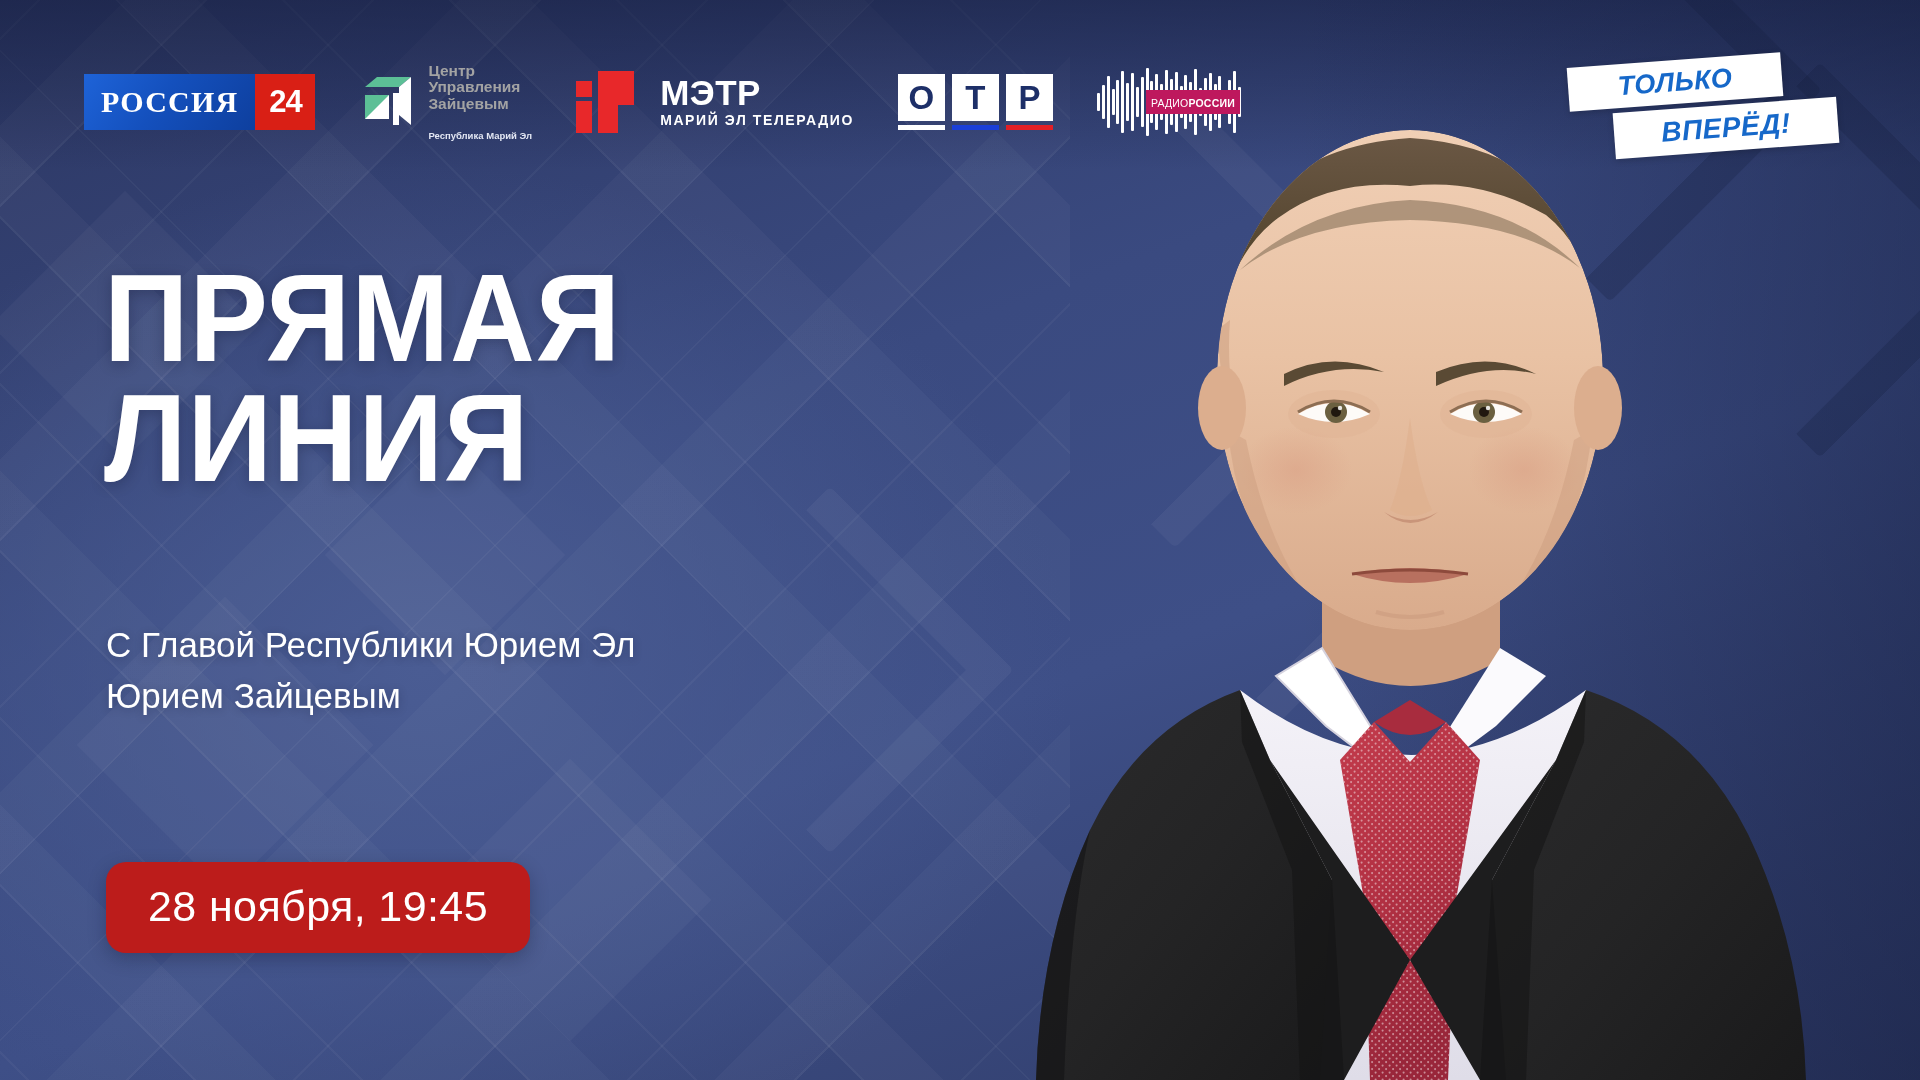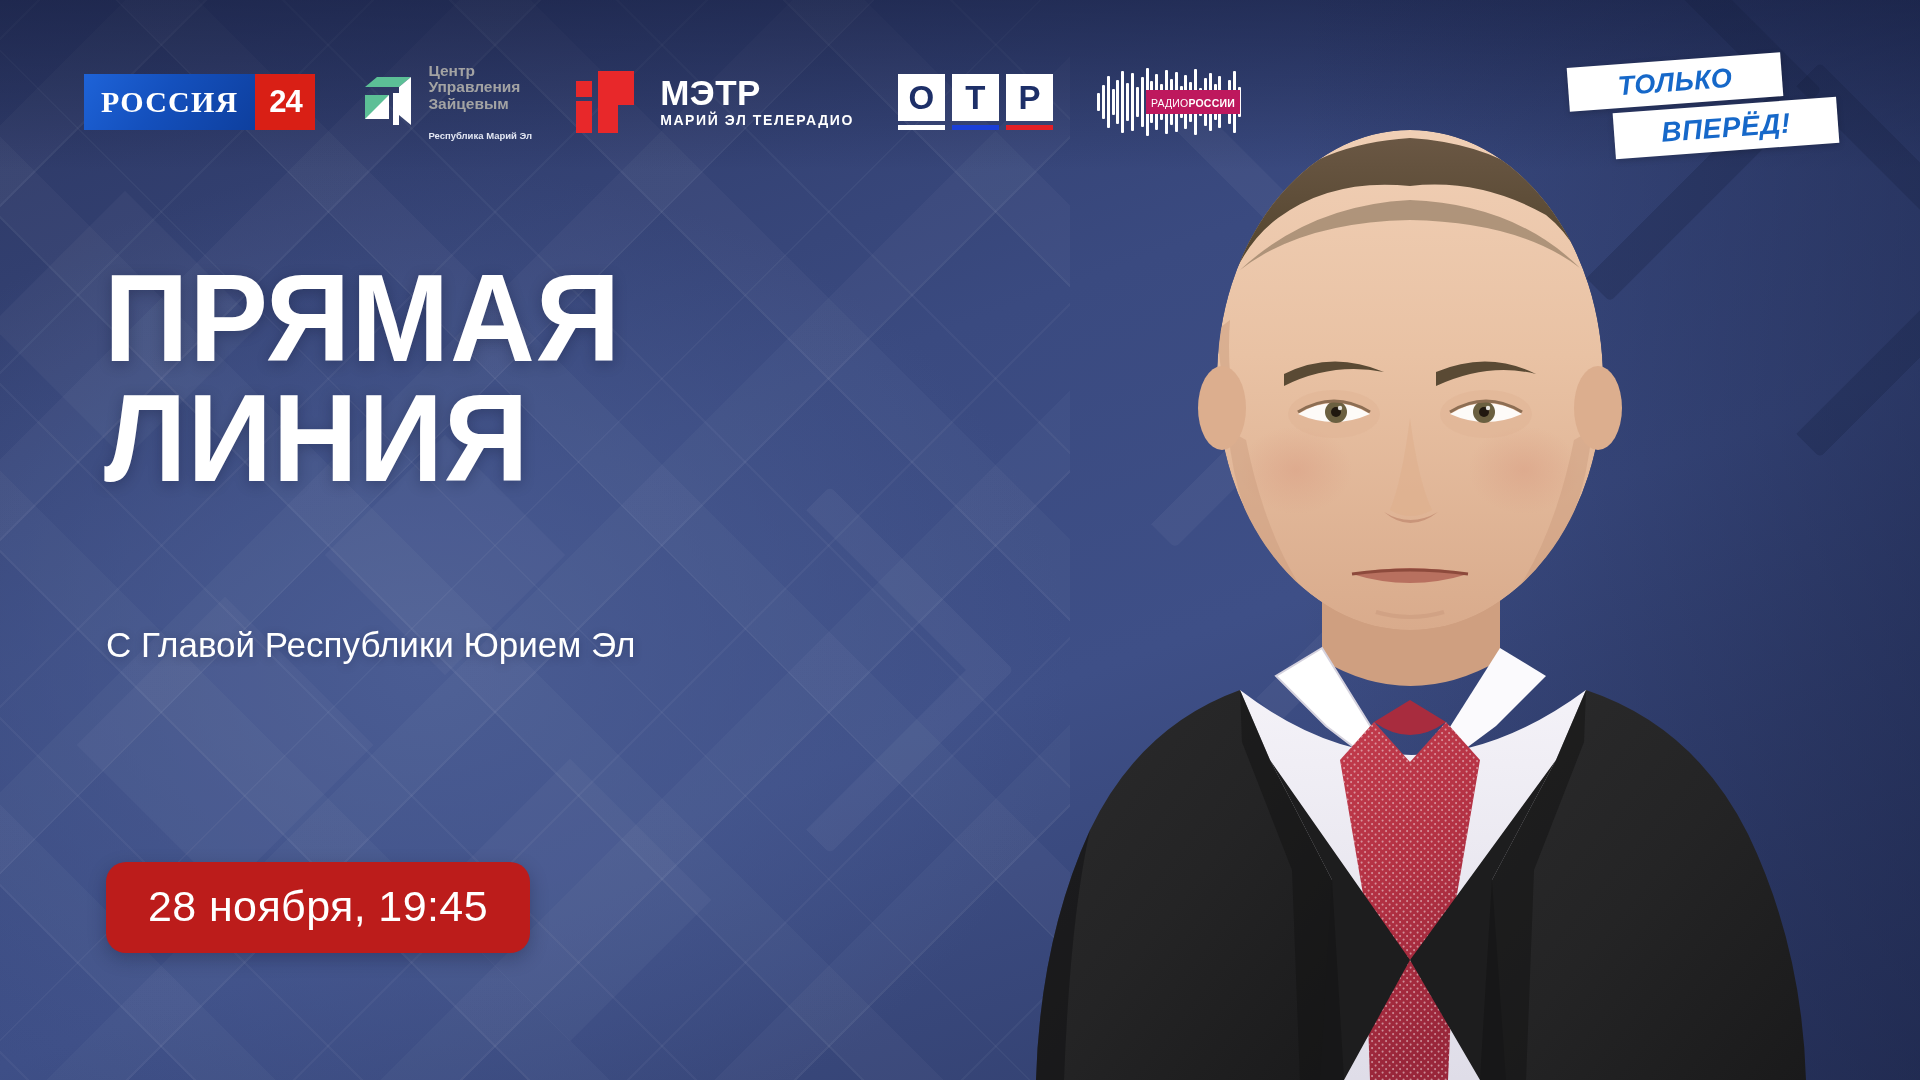--- a/index.html
+++ b/index.html
@@ -390,19 +390,20 @@
     </div>
   </div>
 
   <div id="headline">
     <span class="hl">ПРЯМАЯ</span>
     <span class="hl">ЛИНИЯ</span>
   </div>
 
   <div id="subtitle">
     <span class="st">С Главой Республики Юрием Эл</span>
+    <span class="st">Юрием Зайцевым</span>
   </div>
 
   <div id="datebadge">
     <span>28 ноября, 19:45</span>
   </div>
 
 </div>
 
 </body></html>

